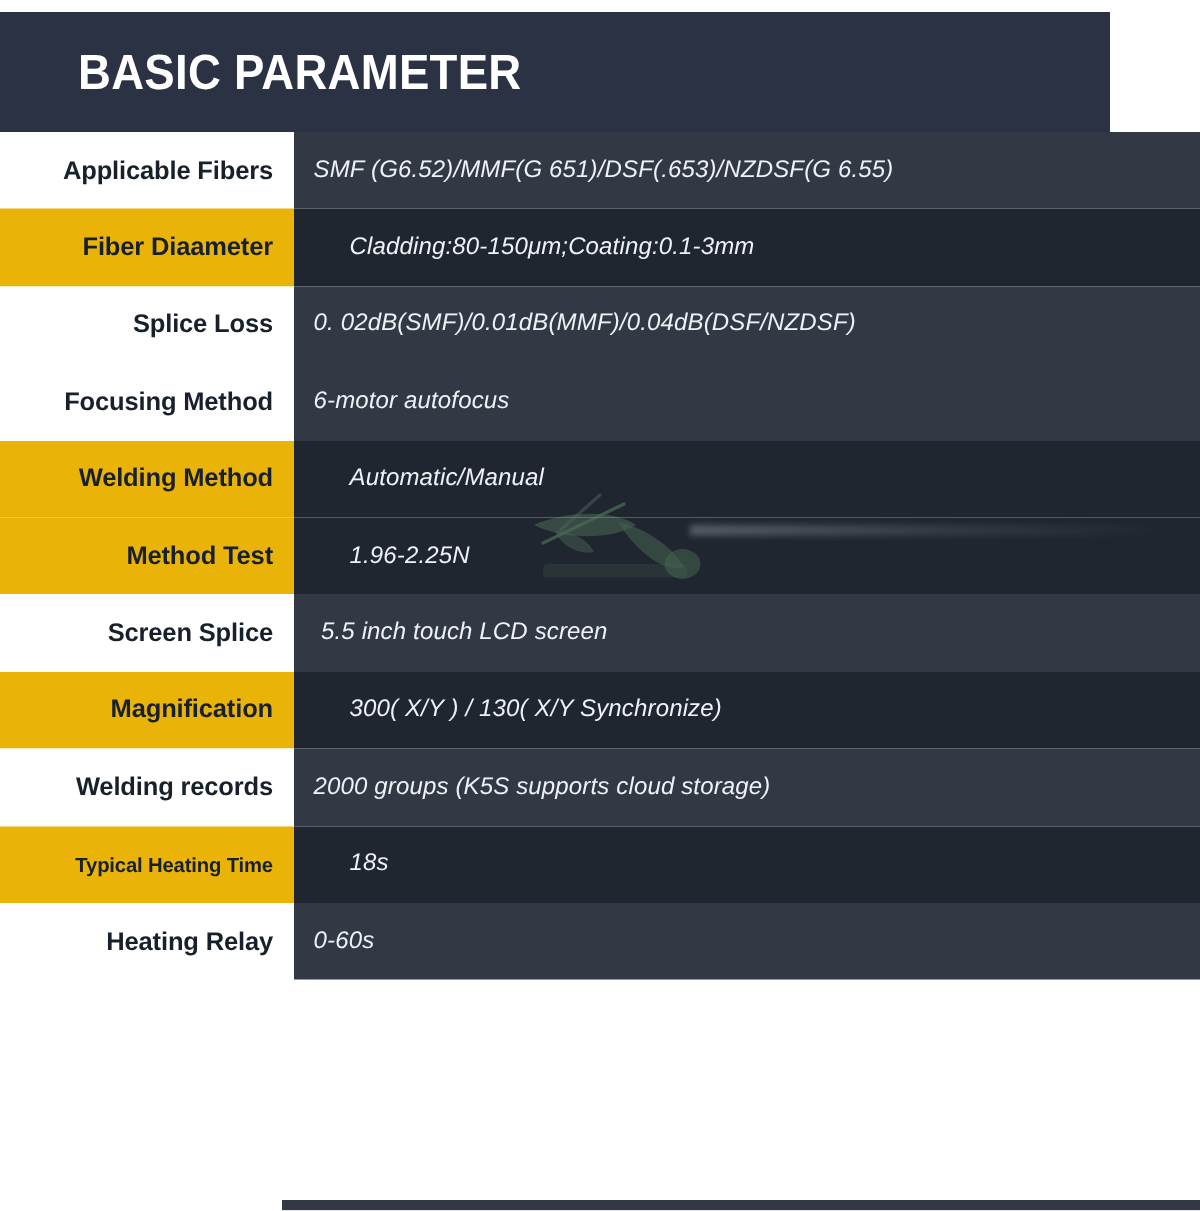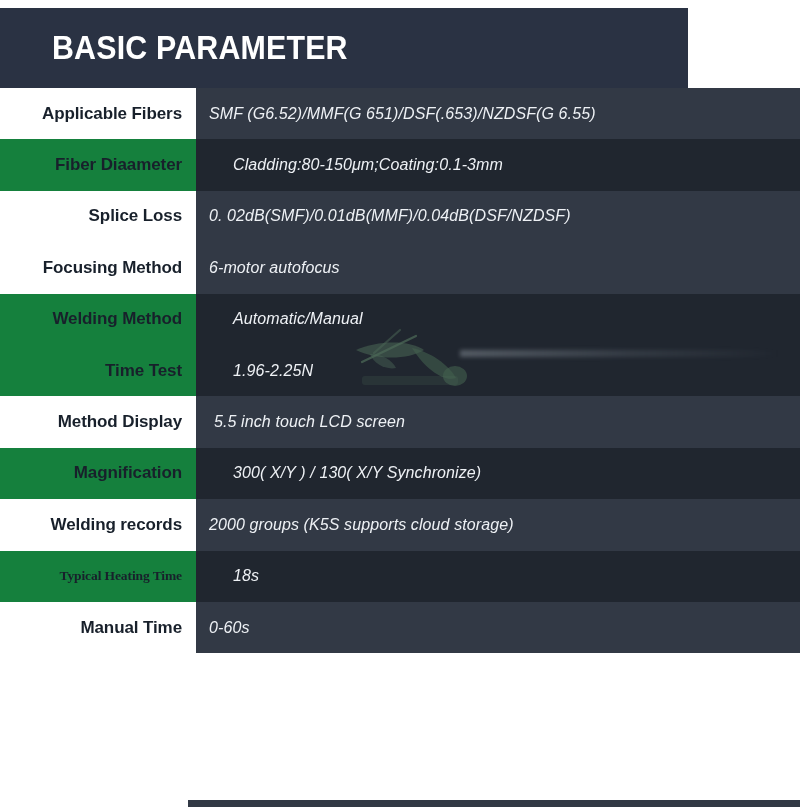--- a/index.html
+++ b/index.html
@@ -19,21 +19,21 @@
     height: 807px;
     overflow: hidden;
     background: #ffffff;
   }
 
   
   .banner {
     position: absolute;
     left: 0;
     top: 8px;
-    width: 688px;
+    width: 740px;
     height: 80px;
     background: #2a3243;
     display: flex;
     align-items: center;
     box-sizing: border-box;
     padding-left: 52px;
     text-align: right;
   }
   .banner-title {
     color: #ffffff;
@@ -70,42 +70,41 @@
     padding-right: 14px;
     box-sizing: border-box;
     color: #18202b;
     font-size: 17px;
     font-weight: bold;
     white-space: nowrap;
     letter-spacing: -0.1px;
   }
   .cell-label.small {
     font-size: 13.5px;
-    font-family: Liberation Serif, serif;
   }
 
   .cell-value {
     width: 612px;
     padding-left: 13px;
     box-sizing: border-box;
     color: #eef1f5;
     font-size: 16px;
     font-weight: normal;
     white-space: nowrap;
     letter-spacing: 0.1px;
     font-style: italic;
   }
   .cell-value.indent {
     padding-left: 18px;
     margin-left: 32px;
   }
 
   
   tr.odd  .cell-label { background: #ffffff; }
-  tr.even .cell-label { background: #15803d; }
+  tr.even .cell-label { background: #eab308; }
   tr.odd  .cell-value { background: #323945; }
   tr.even .cell-value { background: #20262f; padding-left: 37px; }
 
   
   .watermark {
     position: absolute;
     left: 352px;
     top: 326px;
     width: 330px;
     height: 62px;
@@ -171,41 +170,41 @@
       </tr>
       <tr class="odd">
         <td class="cell-label">Focusing Method</td>
         <td class="cell-value">6-motor autofocus</td>
       </tr>
       <tr class="even">
         <td class="cell-label">Welding Method</td>
         <td class="cell-value">Automatic/Manual</td>
       </tr>
       <tr class="even">
-        <td class="cell-label">Time Test</td>
+        <td class="cell-label">Method Test</td>
         <td class="cell-value">1.96-2.25N</td>
       </tr>
       <tr class="odd">
-        <td class="cell-label">Method Display</td>
+        <td class="cell-label">Screen Splice</td>
         <td class="cell-value indent">5.5 inch touch LCD screen</td>
       </tr>
       <tr class="even">
         <td class="cell-label">Magnification</td>
         <td class="cell-value">300( X/Y ) / 130( X/Y  Synchronize)</td>
       </tr>
       <tr class="odd">
         <td class="cell-label">Welding records</td>
         <td class="cell-value">2000 groups (K5S supports cloud storage)</td>
       </tr>
       <tr class="even">
         <td class="cell-label small">Typical Heating Time</td>
         <td class="cell-value">18s</td>
       </tr>
       <tr class="odd">
-        <td class="cell-label">Manual Time</td>
+        <td class="cell-label">Heating Relay</td>
         <td class="cell-value">0-60s</td>
       </tr>
     </tbody>
   </table>
 
   <div class="streak"></div>
 
   <svg class="watermark" viewBox="0 0 330 62">
     <g fill="none" stroke="#6f9e77" stroke-width="2.2" stroke-linecap="round">
       <path d="M64 10 L10 36" opacity="0.75"></path>

